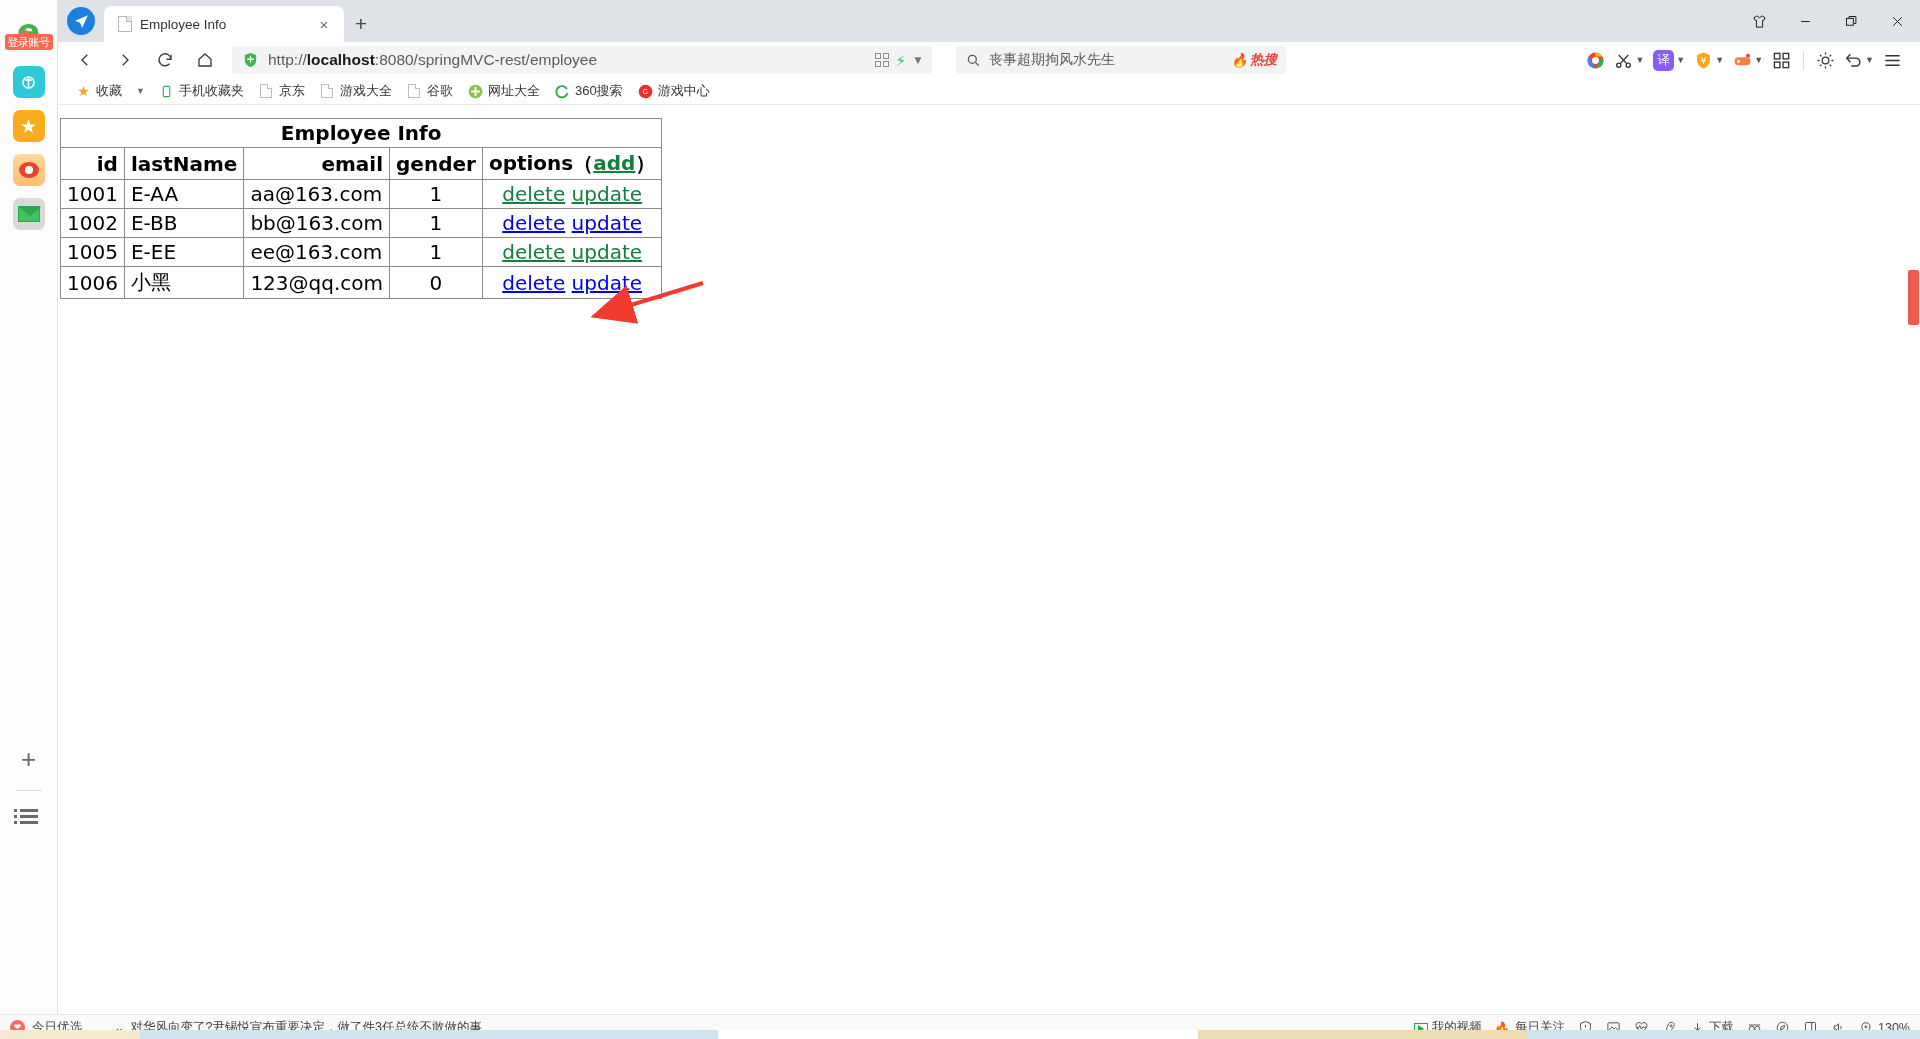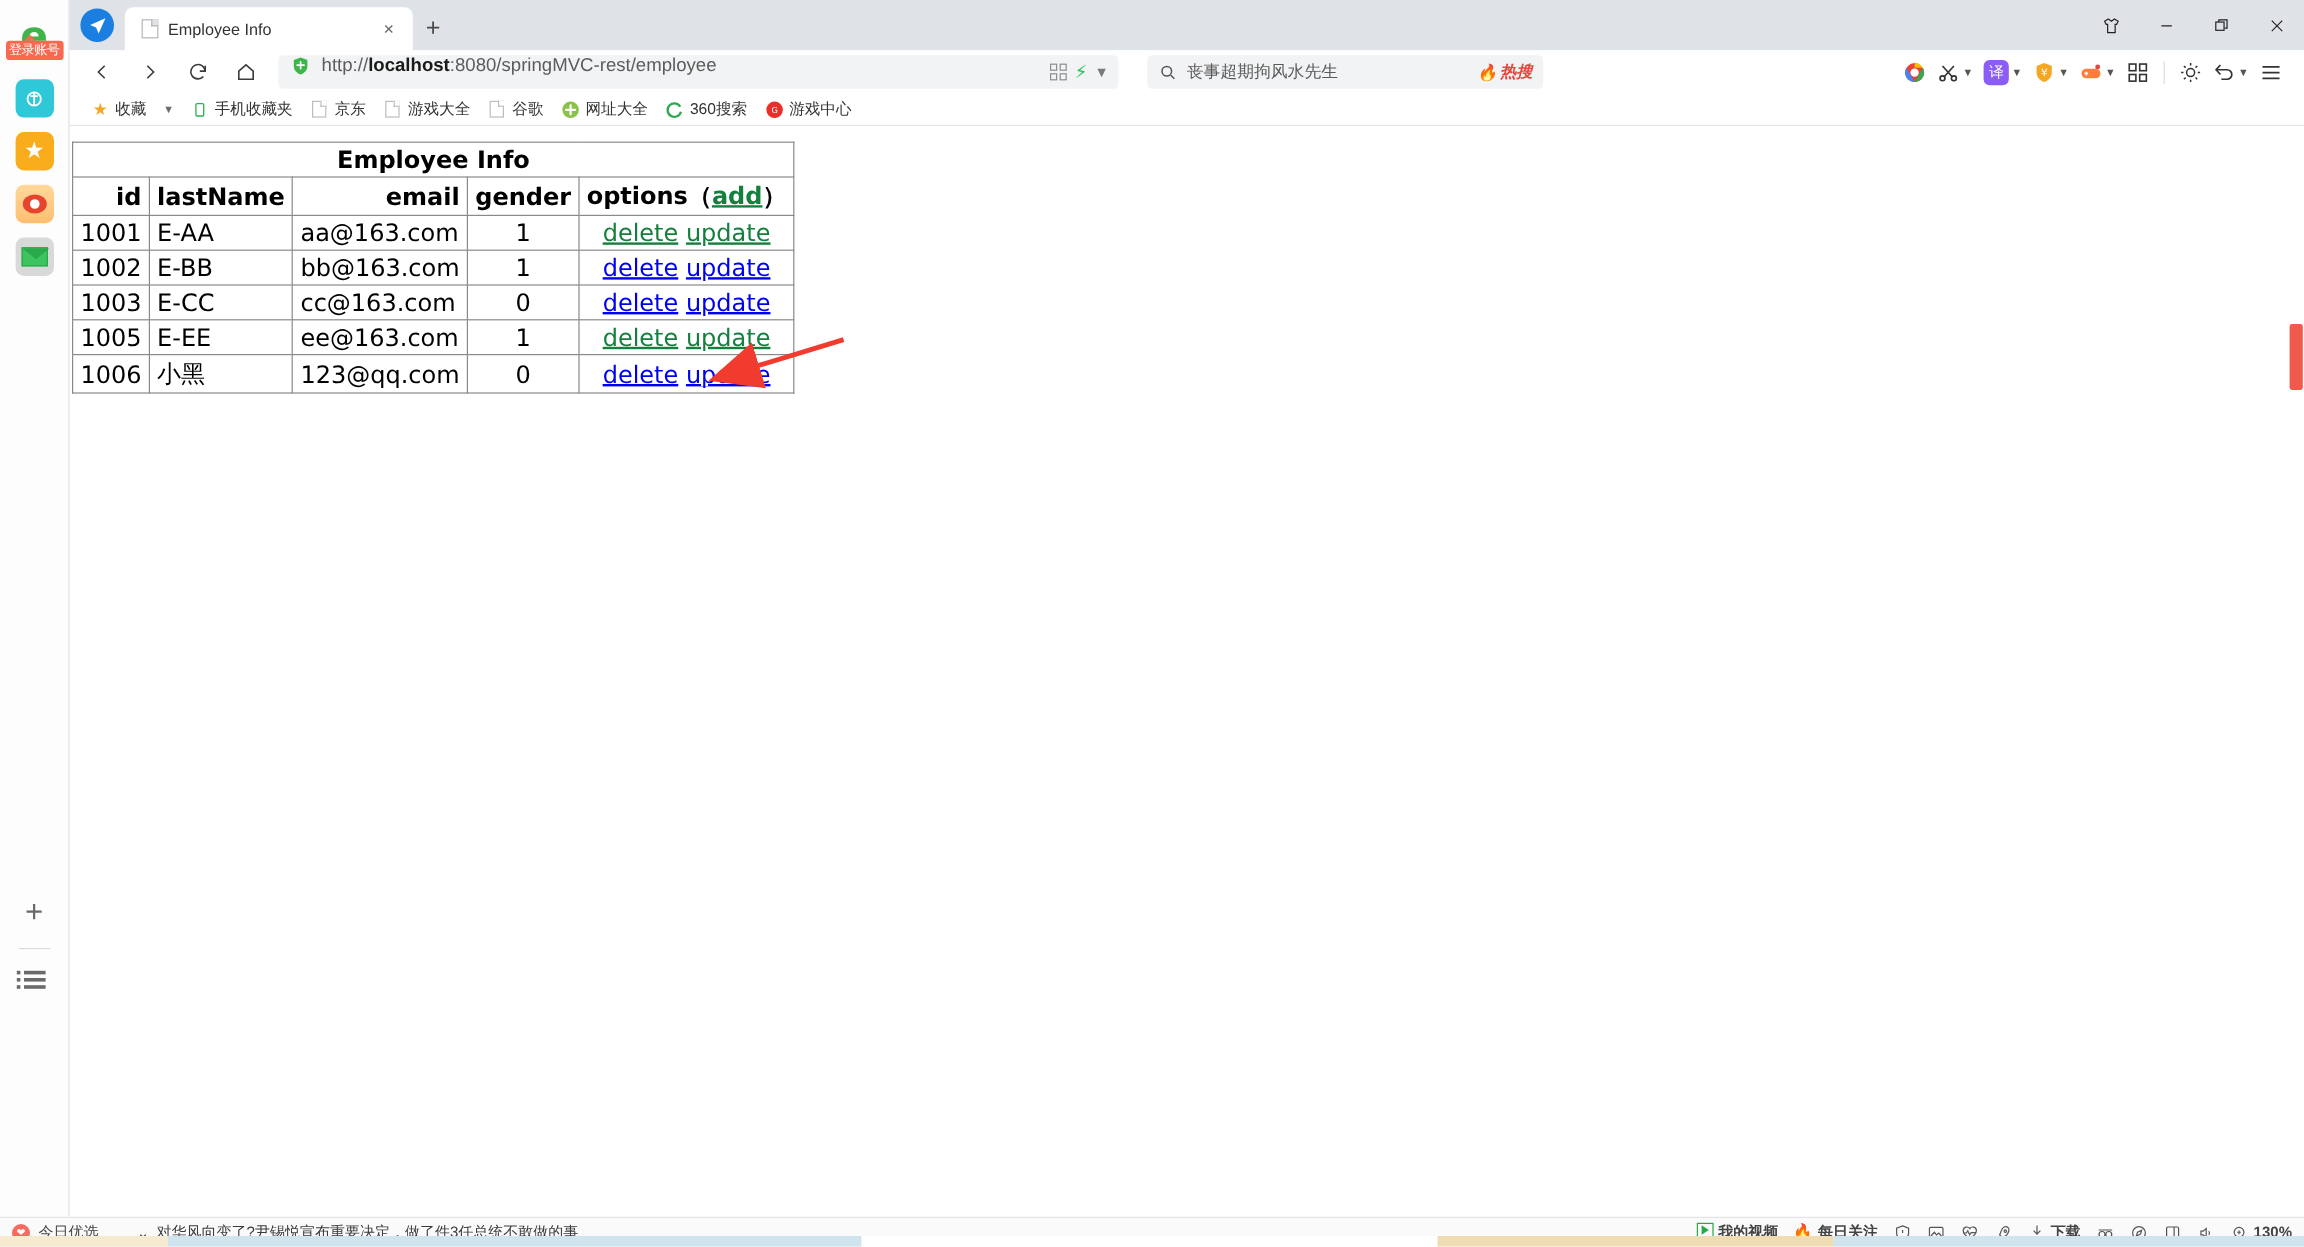--- a/index.html
+++ b/index.html
@@ -71,21 +71,21 @@
 
   
   .addrbar {
     position: absolute; left: 58px; top: 42px; right: 0; height: 36px;
     background: #fff; display: flex; align-items: center; padding: 0 8px; gap: 2px;
   }
   .ic-btn { width: 38px; height: 32px; display: flex; align-items: center; justify-content: center; color: #3c3c3c; border-radius: 4px; }
   .ic-btn svg { width: 18px; height: 18px; }
   .url-wrap {
     flex: 0 1 700px; height: 28px; background: #f2f3f5; border-radius: 4px;
-    display: flex; padding: 0 6px 0 10px; margin-left: 6px; min-width: 320px;
+    display: flex; align-items: center; padding: 0 6px 0 10px; margin-left: 6px; min-width: 320px;
   }
   .shield-green { width: 17px; height: 18px; flex: none; }
   .url-text { font-size: 15.5px; color: #5c5c5c; margin-left: 9px; white-space: nowrap; overflow: hidden; flex: 1; }
   .url-text b { color: #1a1a1a; font-weight: 600; }
   .url-right { display: flex; align-items: center; gap: 6px; padding-right: 2px; }
   .qr-ic { width: 15px; height: 15px; display:grid; grid-template-columns: 6px 6px; grid-template-rows: 6px 6px; gap:2px; }
   .qr-ic i { border: 1.5px solid #8c8c8c; display:block; }
   .bolt { color: #22c55e; font-size: 15px; line-height: 1; }
   .chev { color: #7a7a7a; font-size: 12px; }
   .searchbox {
@@ -146,21 +146,21 @@
   .statusbar {
     position: absolute; left: 0; bottom: 0; right: 0; height: 25px;
     background: #fafafa; border-top: 1px solid #e5e5e5;
     display: flex; align-items: center; font-size: 12.5px; color: #444; padding: 0 10px; gap: 8px; z-index: 50;
   }
   .sb-left { display: flex; align-items: center; gap: 7px; }
   .heart-badge { width: 15px; height: 15px; border-radius: 50%; background: #f9695f; display:flex;align-items:center;justify-content:center;color:#fff;font-size:9px; }
   .sb-news { display: flex; align-items: center; gap: 6px; margin-left: 24px; color:#3a3a3a; }
   .sb-news u { text-decoration: underline; }
   .sb-right { margin-left: auto; display: flex; align-items: center; gap: 13px; }
-  .sb-item { display: flex; align-items: flex-start; gap: 4px; white-space: nowrap; font-weight: bold; }
+  .sb-item { display: flex; align-items: flex-end; gap: 4px; white-space: nowrap; }
   .sb-item svg { width: 15px; height: 15px; }
   .play-box { width: 14px; height: 13px; border: 1px solid #22aa44; display:flex;align-items:center;justify-content:center; }
   .play-tri { width:0;height:0;border-left:6px solid #22aa44;border-top:4px solid transparent;border-bottom:4px solid transparent; }
   .flame { color: #f5653c; font-size: 13px; }
 
   
   .desk-peek { position: absolute; left: 0; bottom: 0; width: 1920px; height: 9px; display:flex; z-index: 60; }
   .dp1 { width: 140px; background: #f6ead0; }
   .dp2 { width: 578px; background: #cfe4ef; }
   .dp3 { width: 480px; background: #fff; }
@@ -453,30 +453,20 @@
           <td class="c-id">1002</td>
           <td class="c-name">E-BB</td>
           <td class="c-email">bb@163.com</td>
           <td class="c-gender">1</td>
           <td class="c-opts">
             <a class="lnk blue" href="#">delete</a>
             <a class="lnk blue" href="#">update</a>
           </td>
         </tr>
         <tr>
-          <td class="c-id">1003</td>
-          <td class="c-name">E-CC</td>
-          <td class="c-email">cc@163.com</td>
-          <td class="c-gender">0</td>
-          <td class="c-opts">
-            <a class="lnk blue" href="#">delete</a>
-            <a class="lnk blue" href="#">update</a>
-          </td>
-        </tr>
-        <tr>
           <td class="c-id">1005</td>
           <td class="c-name">E-EE</td>
           <td class="c-email">ee@163.com</td>
           <td class="c-gender">1</td>
           <td class="c-opts">
             <a class="lnk purple" href="#">delete</a>
             <a class="lnk purple" href="#">update</a>
           </td>
         </tr>
         <tr>

